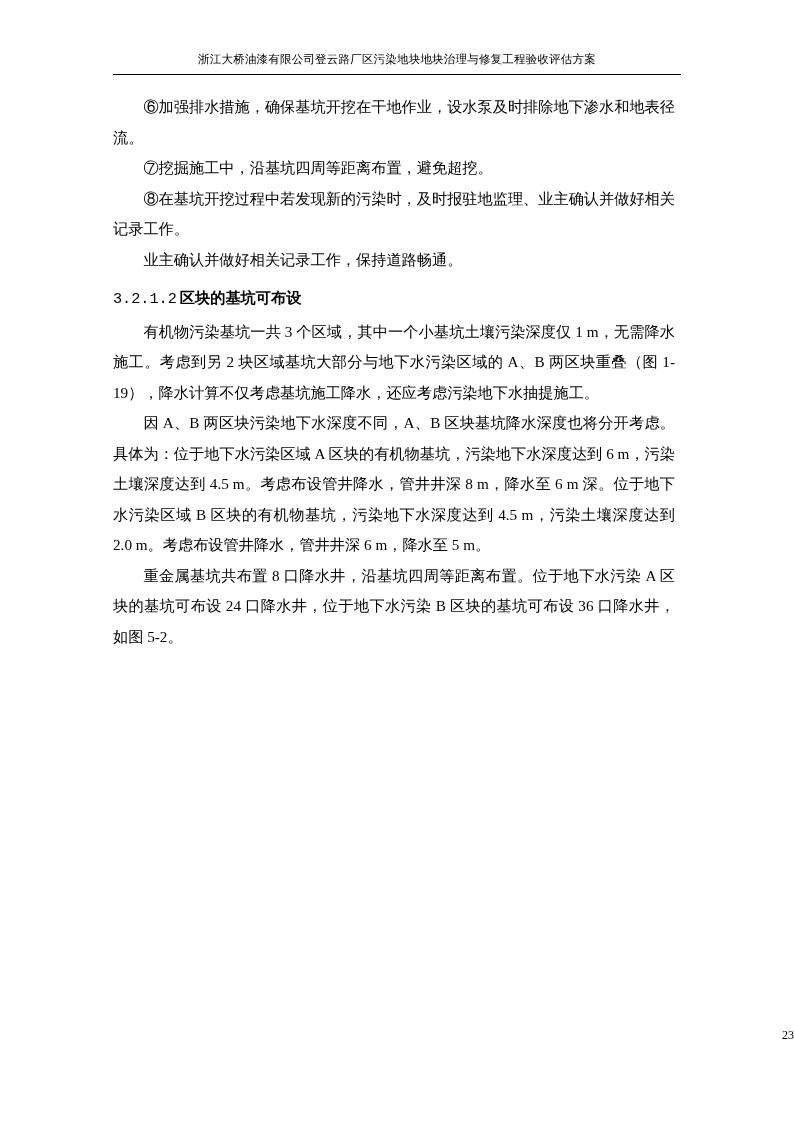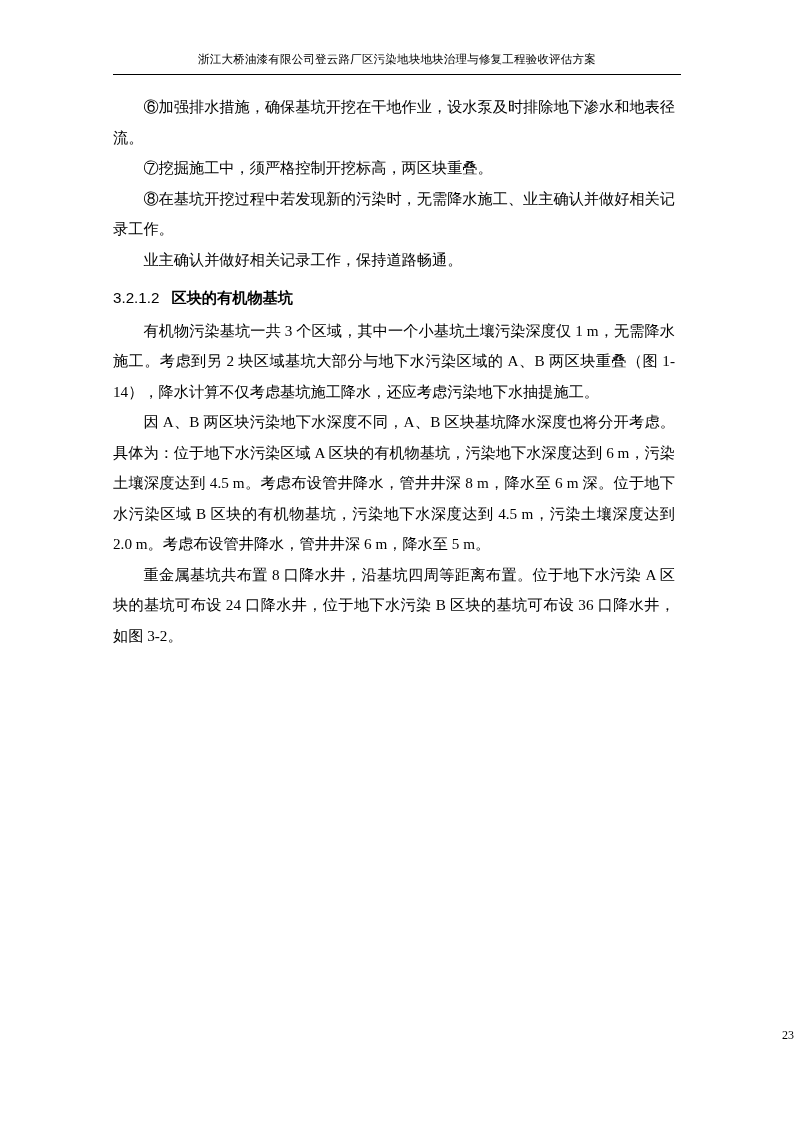--- a/index.html
+++ b/index.html
@@ -57,23 +57,23 @@
   }
   h3.section-heading {
     margin: 8px 0 2px 0;
     font-size: 15.2px;
     line-height: 30.5px;
     font-weight: bold;
     text-indent: 0;
     font-family: "Liberation Sans", "DejaVu Sans", sans-serif;
   }
   h3.section-heading .num {
-    font-family: Liberation Sans, sans-serif;
+    font-family: Liberation Mono, monospace;
     font-weight: normal;
-    margin-right: 12px;
+    margin-right: 3px;
   }
   .page-number {
     position: absolute;
     top: 1028px;
     left: 0;
     width: 794px;
     text-align: right;
     font-size: 12px;
     font-family: "Liberation Serif", "DejaVu Serif", serif;
   }
@@ -82,29 +82,29 @@
 <body>
 
 <div class="page">
 
   <div class="header">浙江大桥油漆有限公司登云路厂区污染地块地块治理与修复工程验收评估方案</div>
   <div class="header-rule"></div>
 
   <div class="content">
 
     <p>⑥加强排水措施，确保基坑开挖在干地作业，设水泵及时排除地下渗水和地表径流。</p>
-    <p>⑦挖掘施工中，须严格控制开挖标高，两区块重叠。</p>
-    <p>⑧在基坑开挖过程中若发现新的污染时，无需降水施工、业主确认并做好相关记录工作。</p>
+    <p>⑦挖掘施工中，沿基坑四周等距离布置，避免超挖。</p>
+    <p>⑧在基坑开挖过程中若发现新的污染时，及时报驻地监理、业主确认并做好相关记录工作。</p>
     <p>业主确认并做好相关记录工作，保持道路畅通。</p>
 
     <h3 class="section-heading">
-      <span class="num">3.2.1.2</span><span>区块的有机物基坑</span>
+      <span class="num">3.2.1.2</span><span>区块的基坑可布设</span>
     </h3>
 
-    <p>有机物污染基坑一共 3 个区域，其中一个小基坑土壤污染深度仅 1 m，无需降水施工。考虑到另 2 块区域基坑大部分与地下水污染区域的 A、B 两区块重叠（图 1-14），降水计算不仅考虑基坑施工降水，还应考虑污染地下水抽提施工。</p>
+    <p>有机物污染基坑一共 3 个区域，其中一个小基坑土壤污染深度仅 1 m，无需降水施工。考虑到另 2 块区域基坑大部分与地下水污染区域的 A、B 两区块重叠（图 1-19），降水计算不仅考虑基坑施工降水，还应考虑污染地下水抽提施工。</p>
     <p>因 A、B 两区块污染地下水深度不同，A、B 区块基坑降水深度也将分开考虑。具体为：位于地下水污染区域 A 区块的有机物基坑，污染地下水深度达到 6 m，污染土壤深度达到 4.5 m。考虑布设管井降水，管井井深 8 m，降水至 6 m 深。位于地下水污染区域 B 区块的有机物基坑，污染地下水深度达到 4.5 m，污染土壤深度达到 2.0 m。考虑布设管井降水，管井井深 6 m，降水至 5 m。</p>
-    <p>重金属基坑共布置 8 口降水井，沿基坑四周等距离布置。位于地下水污染 A 区块的基坑可布设 24 口降水井，位于地下水污染 B 区块的基坑可布设 36 口降水井，如图 3-2。</p>
+    <p>重金属基坑共布置 8 口降水井，沿基坑四周等距离布置。位于地下水污染 A 区块的基坑可布设 24 口降水井，位于地下水污染 B 区块的基坑可布设 36 口降水井，如图 5-2。</p>
 
   </div>
 
   <div class="page-number">23</div>
 
 </div>
 
 </body></html>

